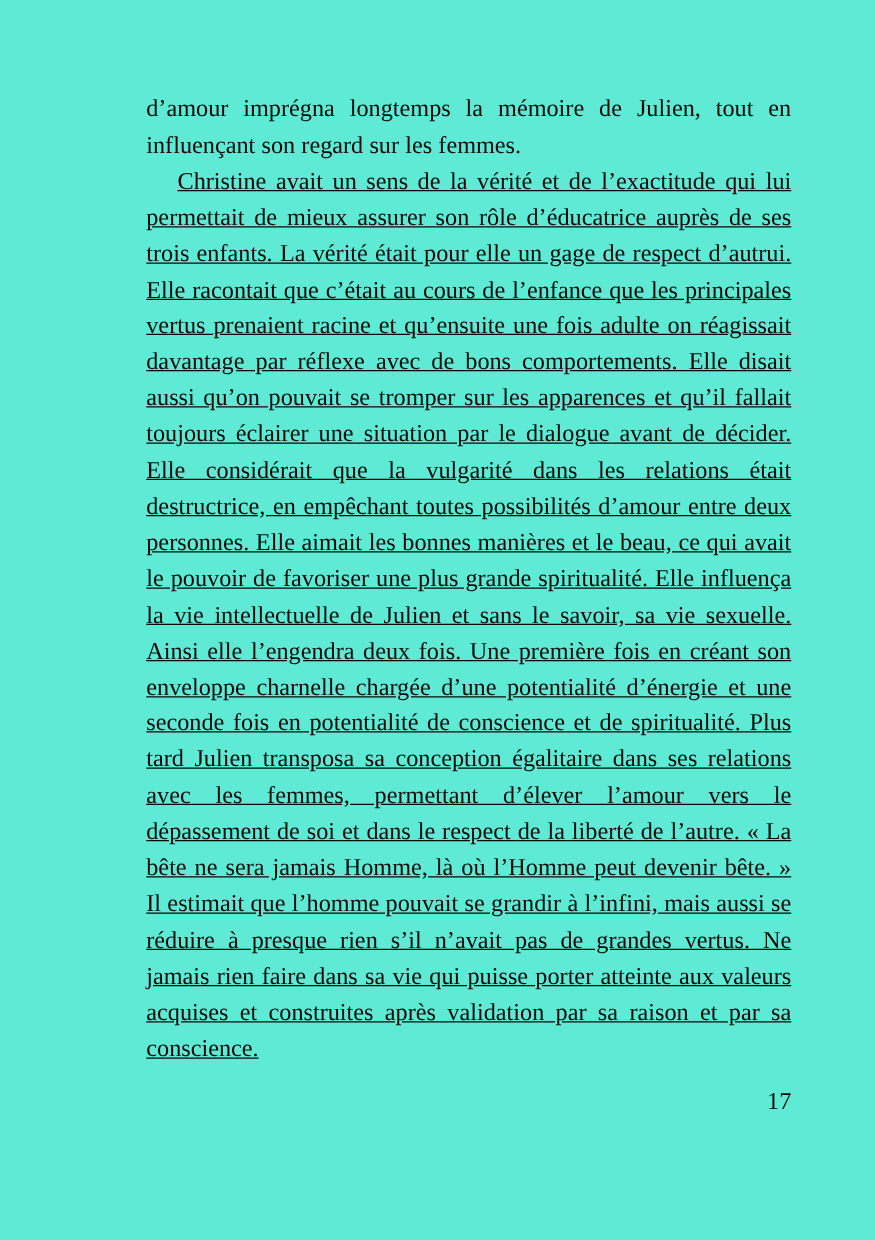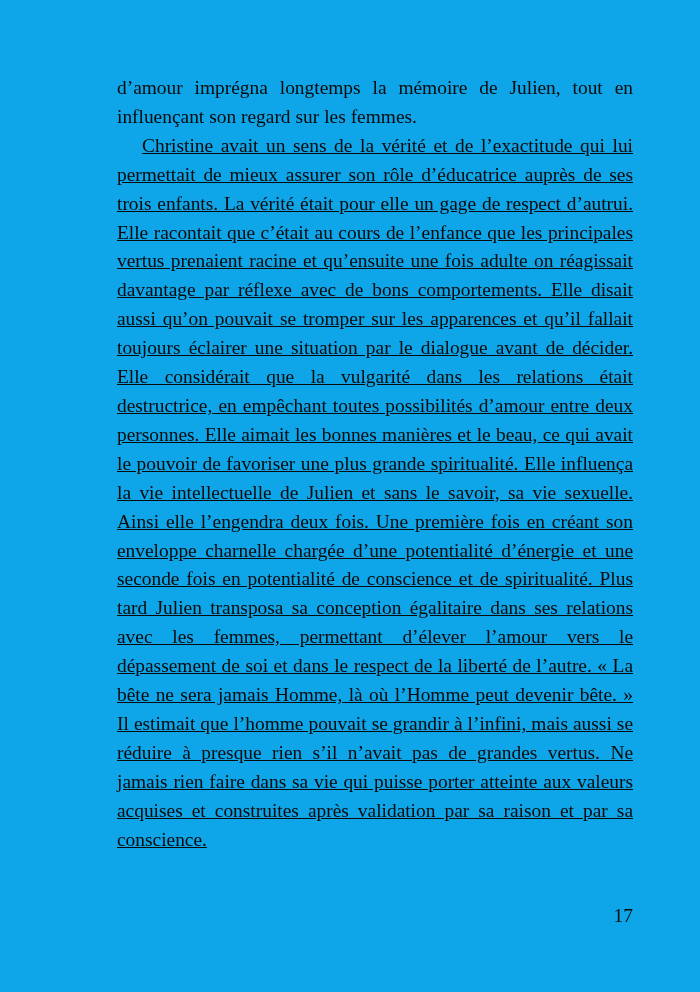--- a/index.html
+++ b/index.html
@@ -5,21 +5,21 @@
   html, body {
     margin: 0;
     padding: 0;
     background: #ffffff;
   }
 
   .page {
     position: relative;
     width: 700px;
     height: 992px;
-    background: #0ea5e9;
+    background: #5eead4;
     overflow: hidden;
     font-family: "Liberation Serif", "DejaVu Serif", serif;
     color: #000000;
     box-sizing: border-box;
   }
 
   .text-block {
     position: absolute;
     left: 117px;
     top: 74px;
@@ -48,21 +48,21 @@
   }
 
   
   .para.last-line-stretch {
     text-align-last: justify;
   }
 
   .page-number {
     position: absolute;
     right: 67px;
-    top: 904px;
+    top: 870px;
     font-size: 19.4px;
     line-height: 24px;
     color: #0a0a0a;
     font-family: "Liberation Serif", "DejaVu Serif", serif;
   }
 </style>
 </head>
 <body>
 
 <div class="page">

